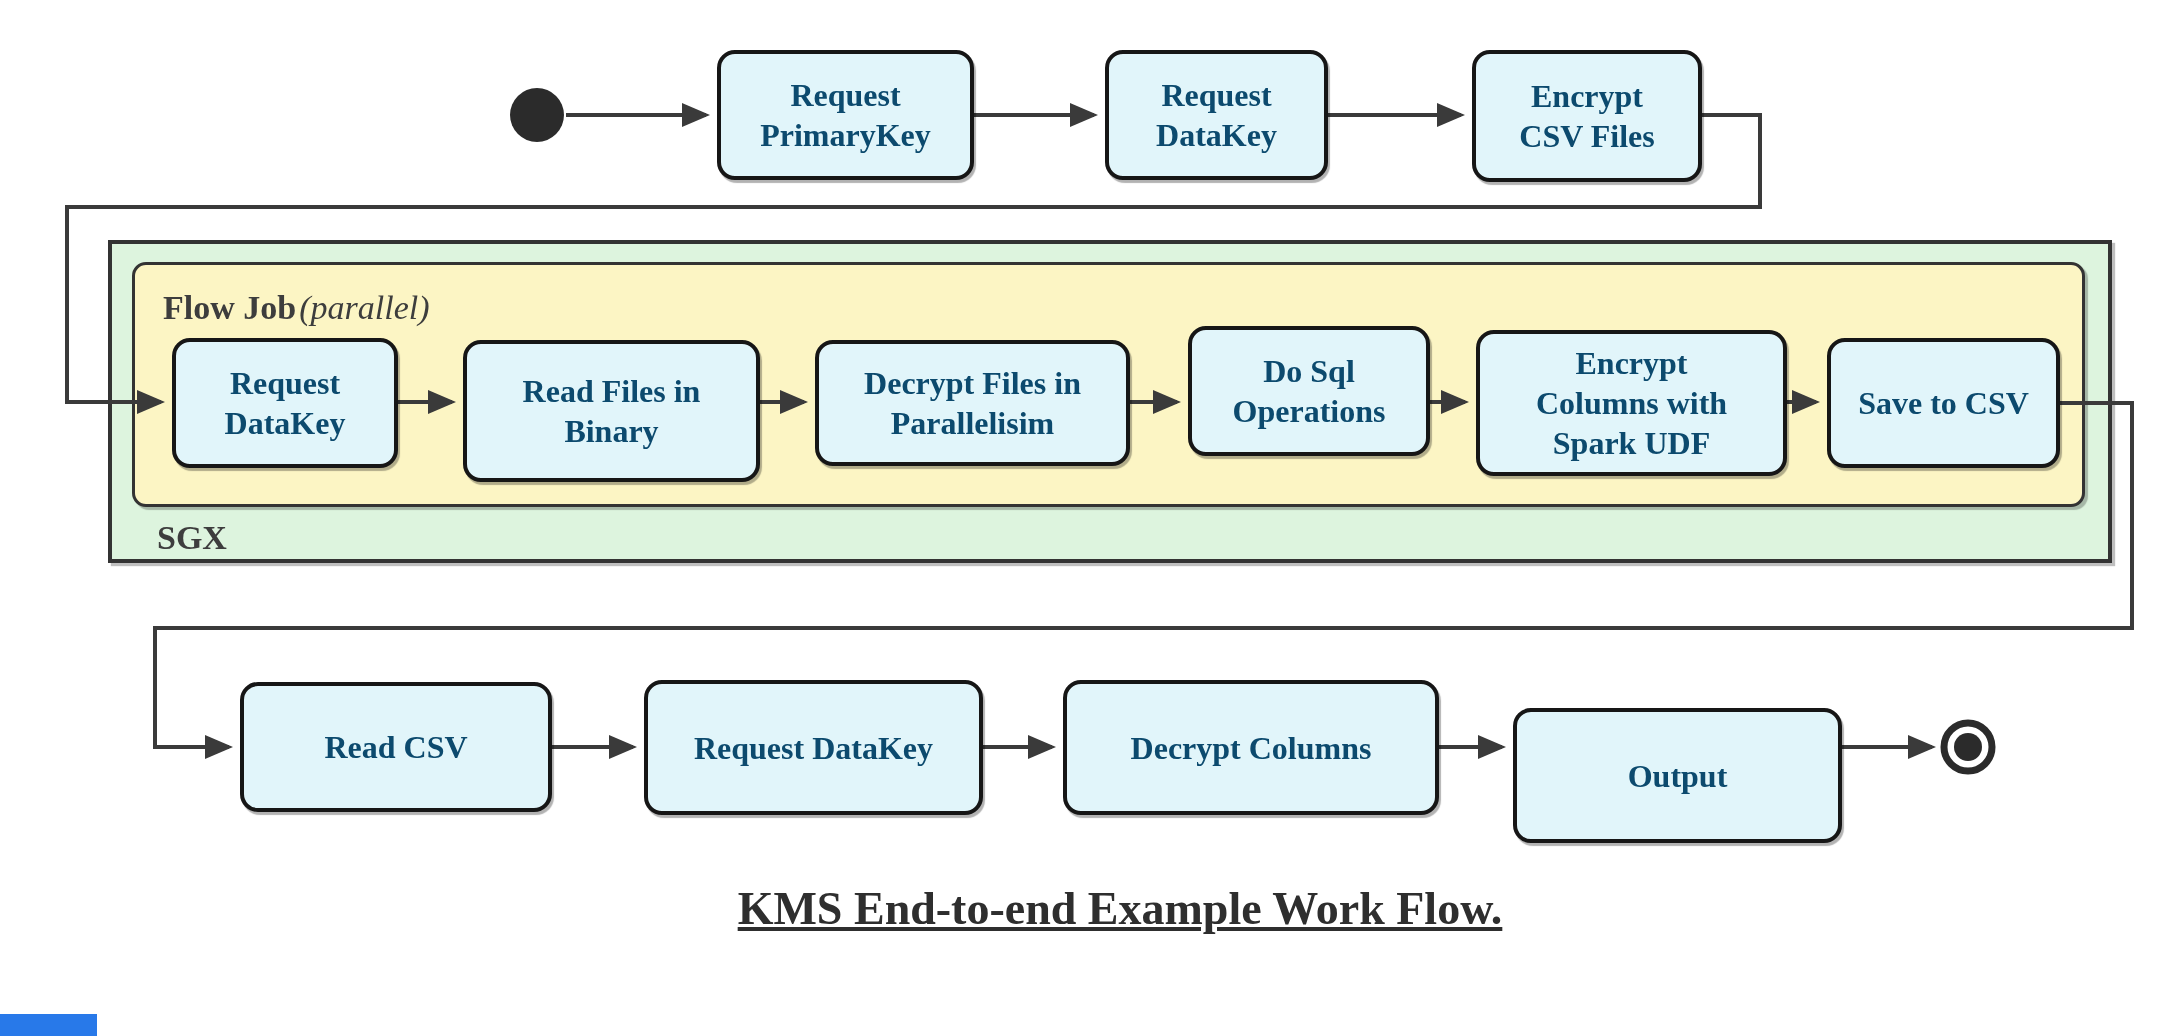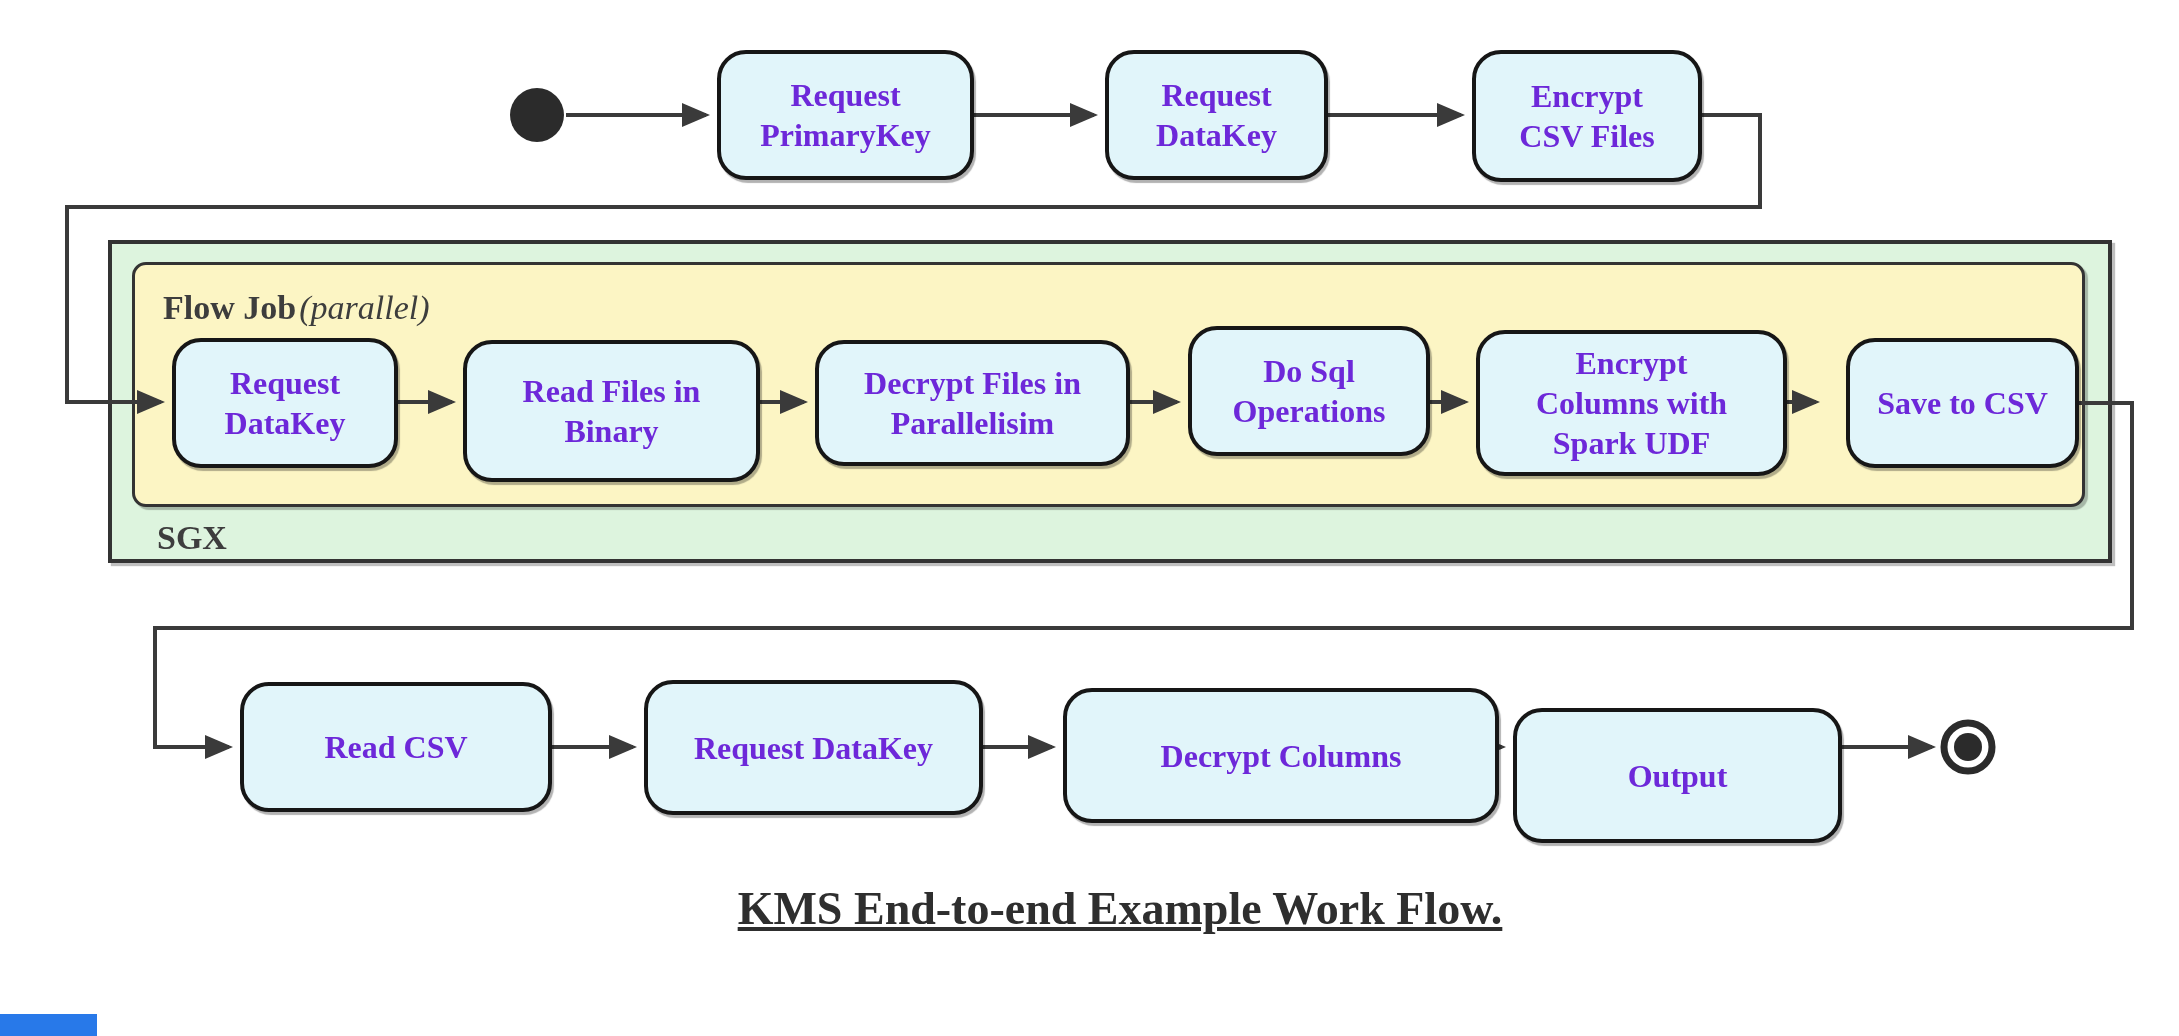--- a/index.html
+++ b/index.html
@@ -34,25 +34,25 @@
   }
   .spark-label { left: 163px; top: 288px; }
   .spark-label .ital { font-weight: normal; font-style: italic; margin-left: 3px; }
   .sgx-label { left: 157px; top: 518px; }
   .conn-layer { position: absolute; left: 0; top: 0; z-index: 2; pointer-events: none; }
   .node {
     position: absolute; z-index: 3;
     box-sizing: border-box;
     background: #e1f5fa;
     border: 4px solid #161616;
-    border-radius: 29px;
+    border-radius: 18px;
     box-shadow: 2px 3px 1px rgba(0,0,0,0.3);
     display: flex; align-items: center; justify-content: center;
     text-align: center;
-    color: #6d28d9;
+    color: #0c4a6e;
     font-size: 32px; font-weight: bold; line-height: 40px;
     white-space: pre-line;
   }
   .title {
     position: absolute; z-index: 3;
     left: 620px; top: 882px; width: 1000px;
     text-align: center;
     color: #2e2e2e;
     font-size: 46px; font-weight: bold; text-decoration: underline;
   }
@@ -115,24 +115,24 @@
 DataKey</div>
   <div class="node" style="left:463px; top:340px; width:297px; height:142px;">Read Files in
 Binary</div>
   <div class="node" style="left:815px; top:340px; width:315px; height:126px;text-align:center;">Decrypt Files in
 Parallelisim</div>
   <div class="node" style="left:1188px; top:326px; width:242px; height:130px;">Do Sql
 Operations</div>
   <div class="node" style="left:1476px; top:330px; width:311px; height:146px;">Encrypt
 Columns with
 Spark UDF</div>
-  <div class="node" style="left:1827px; top:338px; width:233px; height:130px;margin-left:19px;">Save to CSV</div>
+  <div class="node" style="left:1827px; top:338px; width:233px; height:130px;">Save to CSV</div>
 
   <div class="node" style="left:240px; top:682px; width:312px; height:130px;">Read CSV</div>
   <div class="node" style="left:644px; top:680px; width:339px; height:135px;">Request DataKey</div>
-  <div class="node" style="left:1063px; top:680px; width:436px; height:135px;margin-top:8px;">Decrypt Columns</div>
+  <div class="node" style="left:1063px; top:680px; width:376px; height:135px;">Decrypt Columns</div>
   <div class="node" style="left:1513px; top:708px; width:329px; height:135px;">Output</div>
 
   <div class="title">KMS End-to-end Example Work Flow.</div>
 
   <div class="scroll-thumb"></div>
 
 </div>
 
 </body></html>

